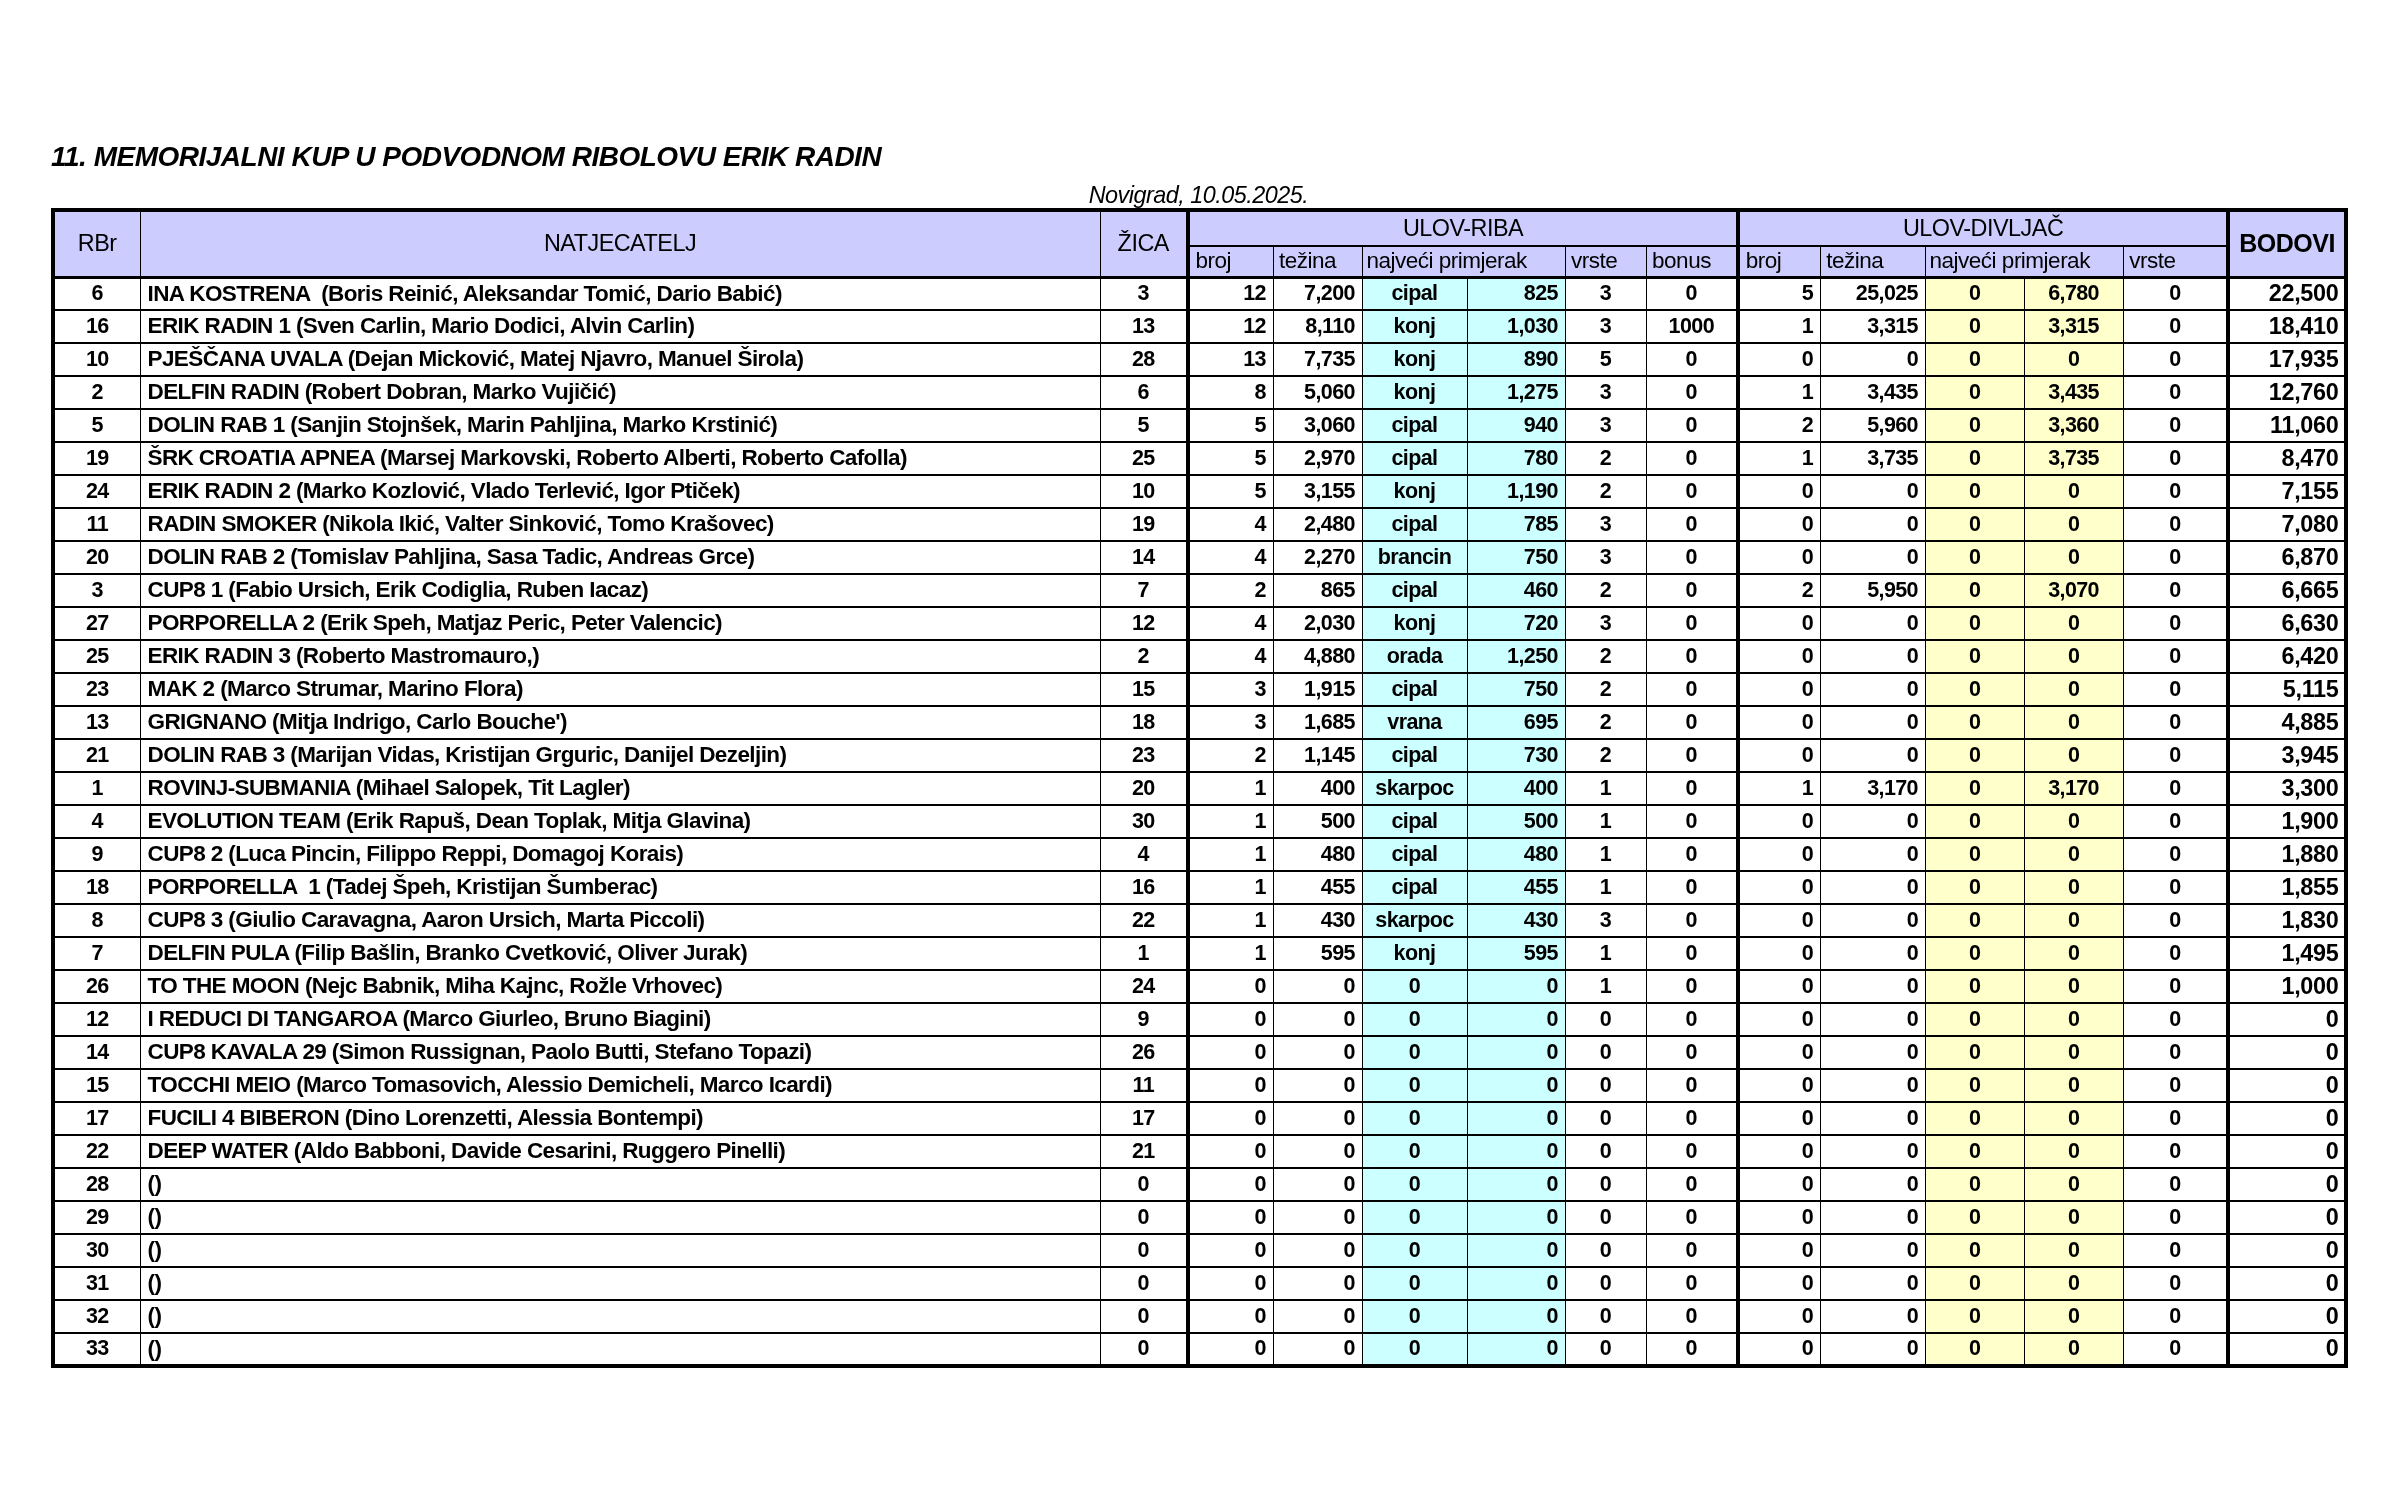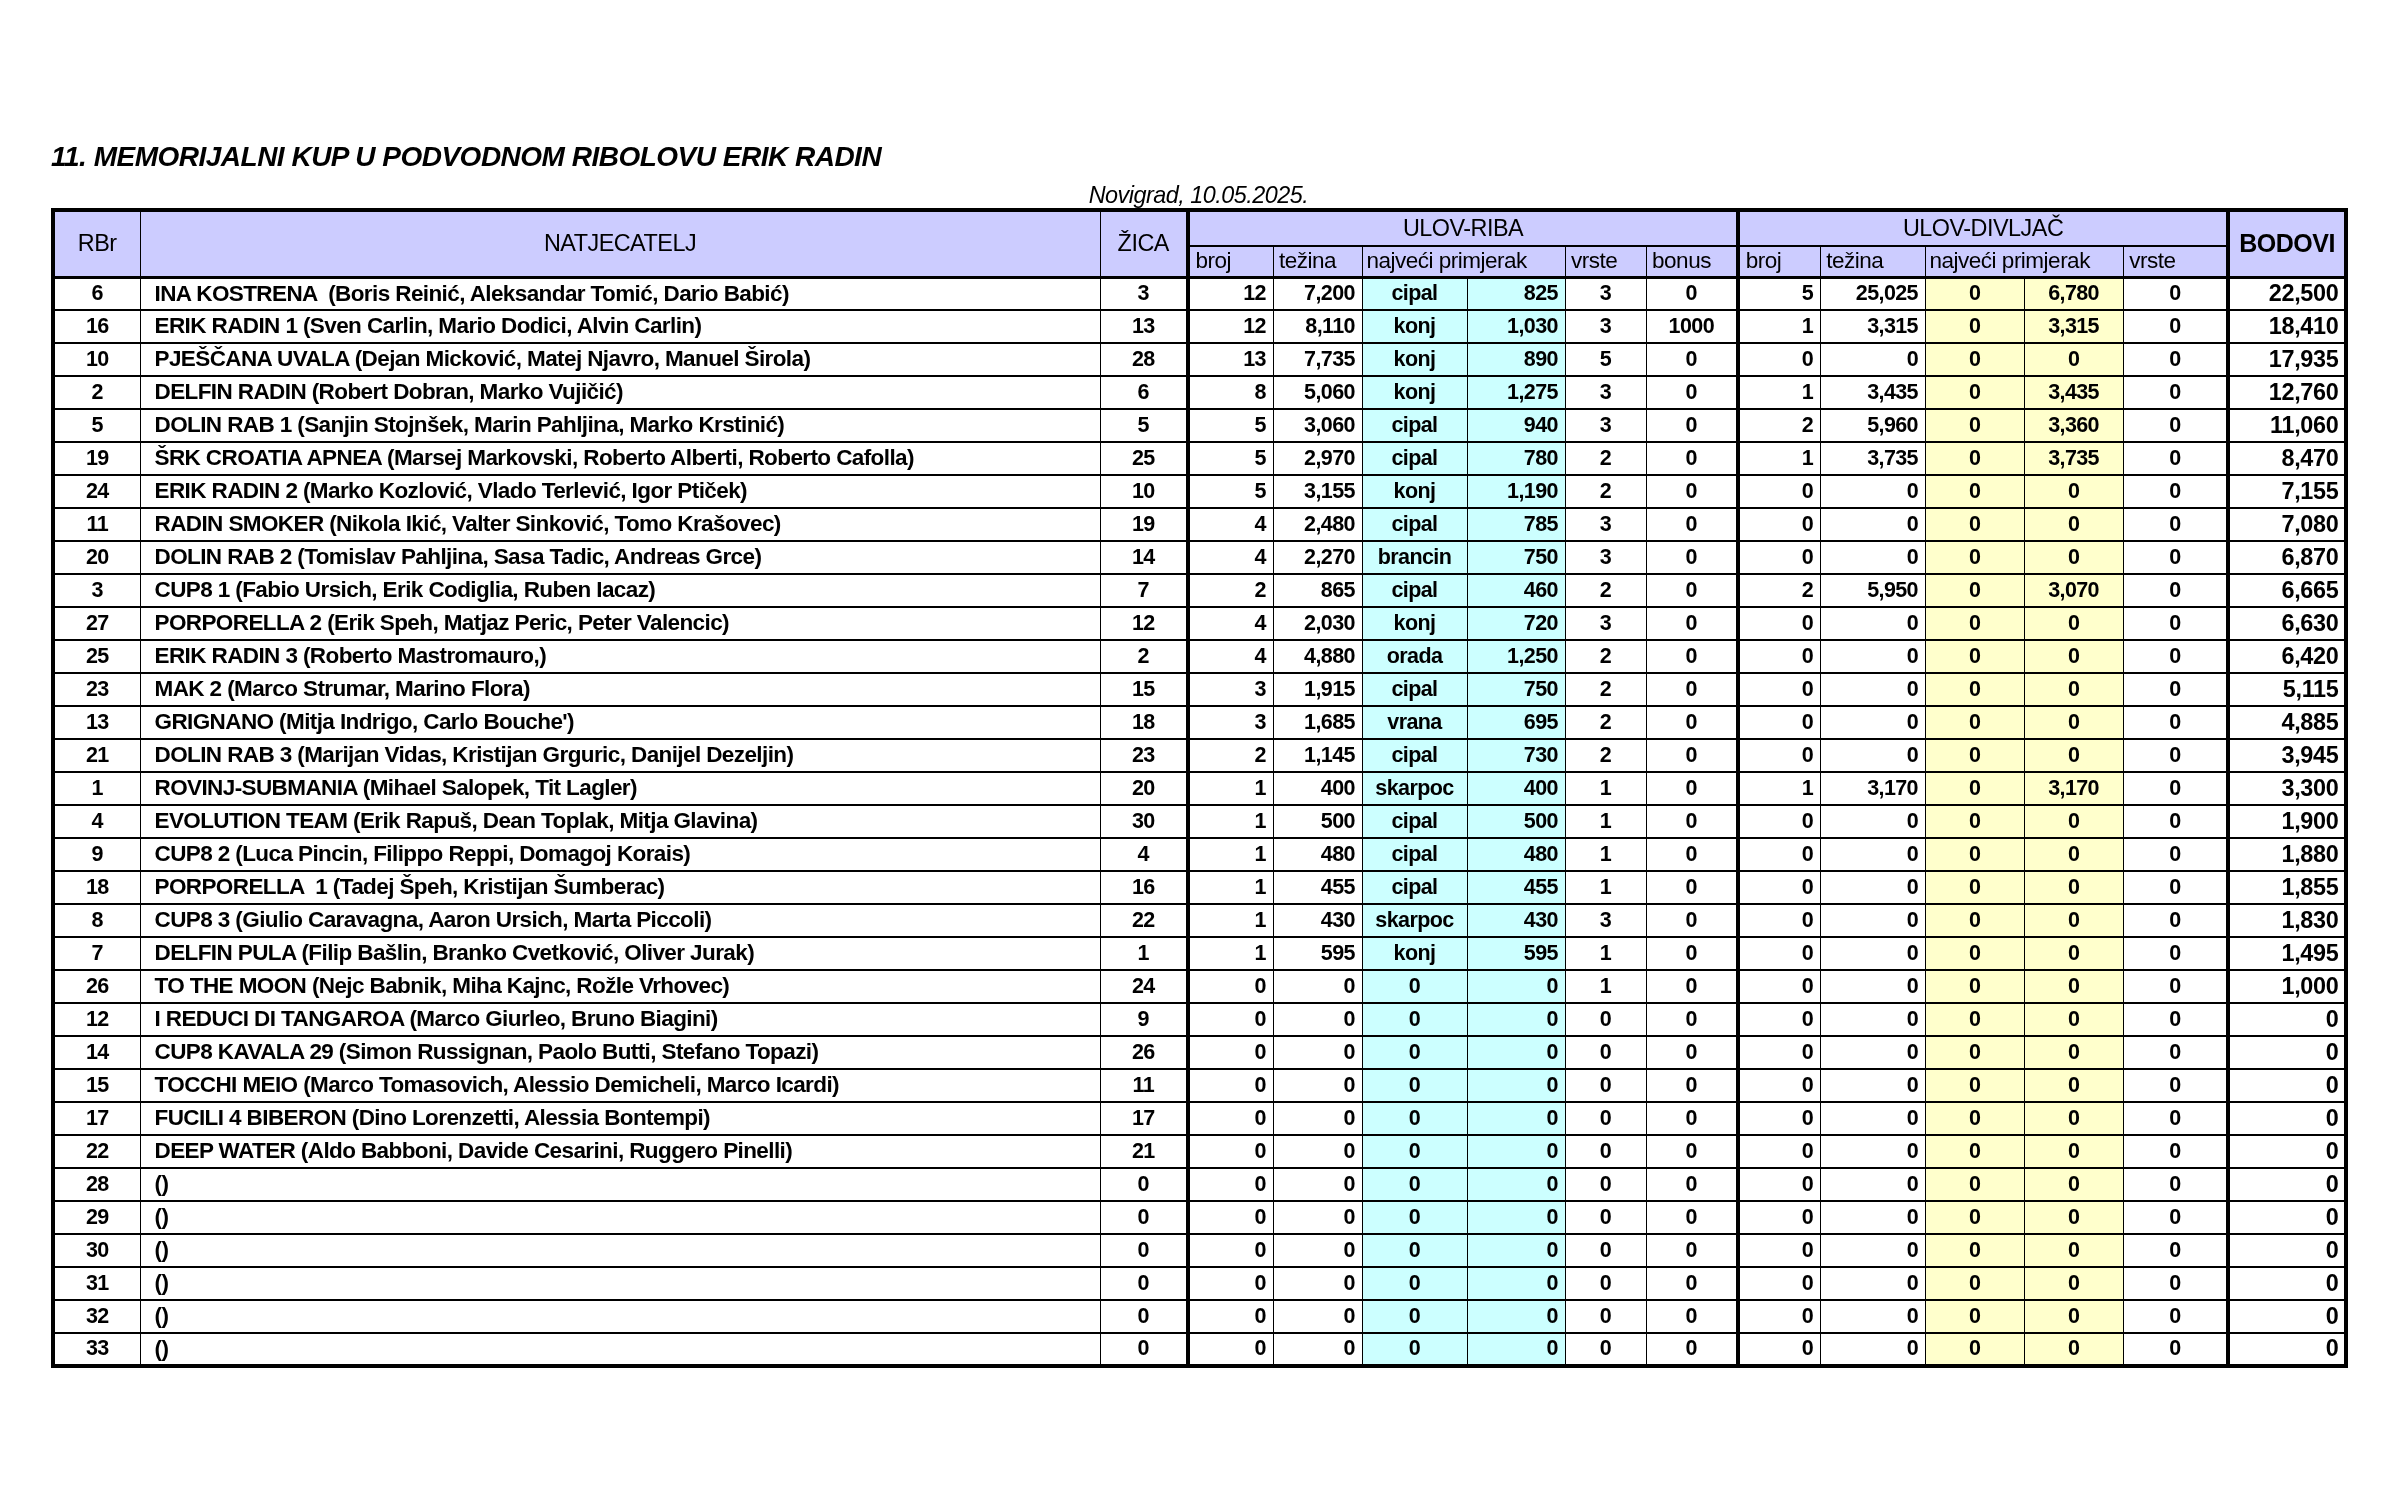--- a/index.html
+++ b/index.html
@@ -69,21 +69,21 @@
   th.thickL, td.thickL { border-left-width: 4.7px; }
   tbody tr { height: 33px; }
   tbody td {
     font-weight: bold;
     font-size: 21.5px;
     letter-spacing: -0.6px;
     background: #fff;
   }
   td.name {
     text-align: left;
-    padding-left: 14px;
+    padding-left: 7px;
     font-size: 22.5px;
     white-space: pre;
   }
   td.num { text-align: right; padding-right: 6.6px; }
   td.ctr { text-align: center; }
   td.cyan { background: var(--riba-bg, #CCFFFF); }
   td.yellow { background: var(--divljac-bg, #FFFFCC); }
   td.bodovi { font-size: 23.4px; padding-right: 5.6px; letter-spacing: -0.3px; }
 </style>
 </head>

